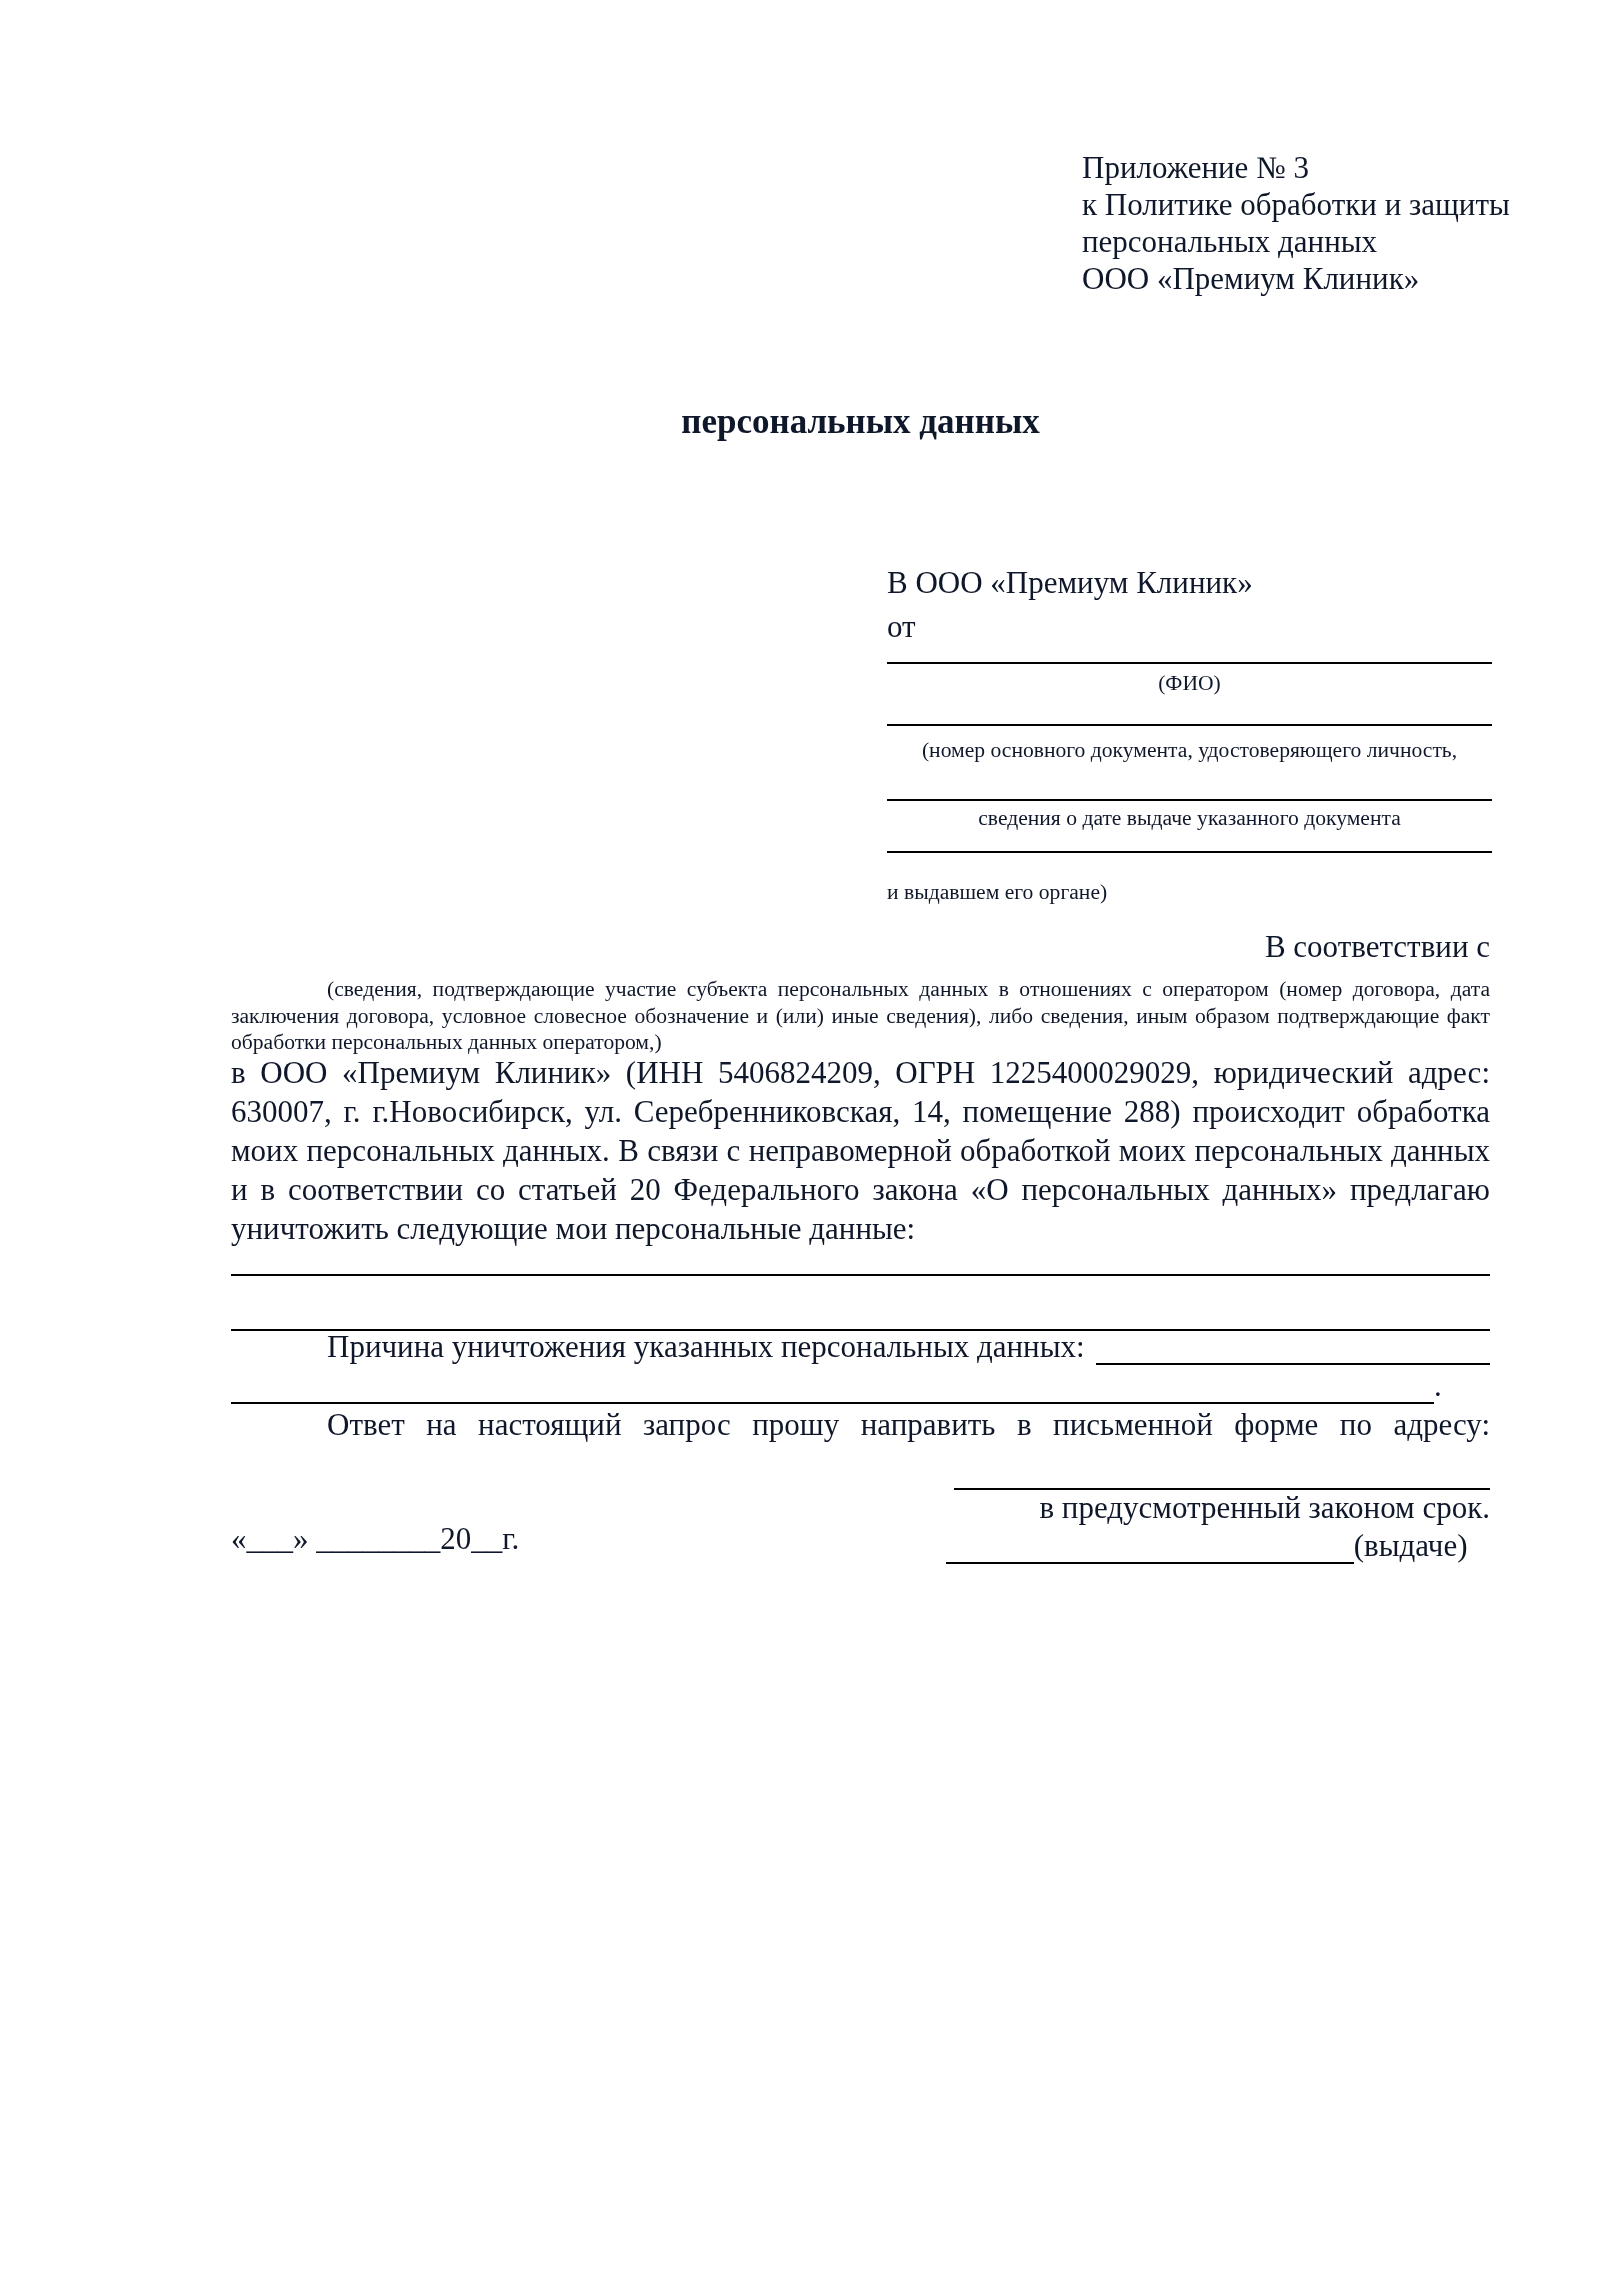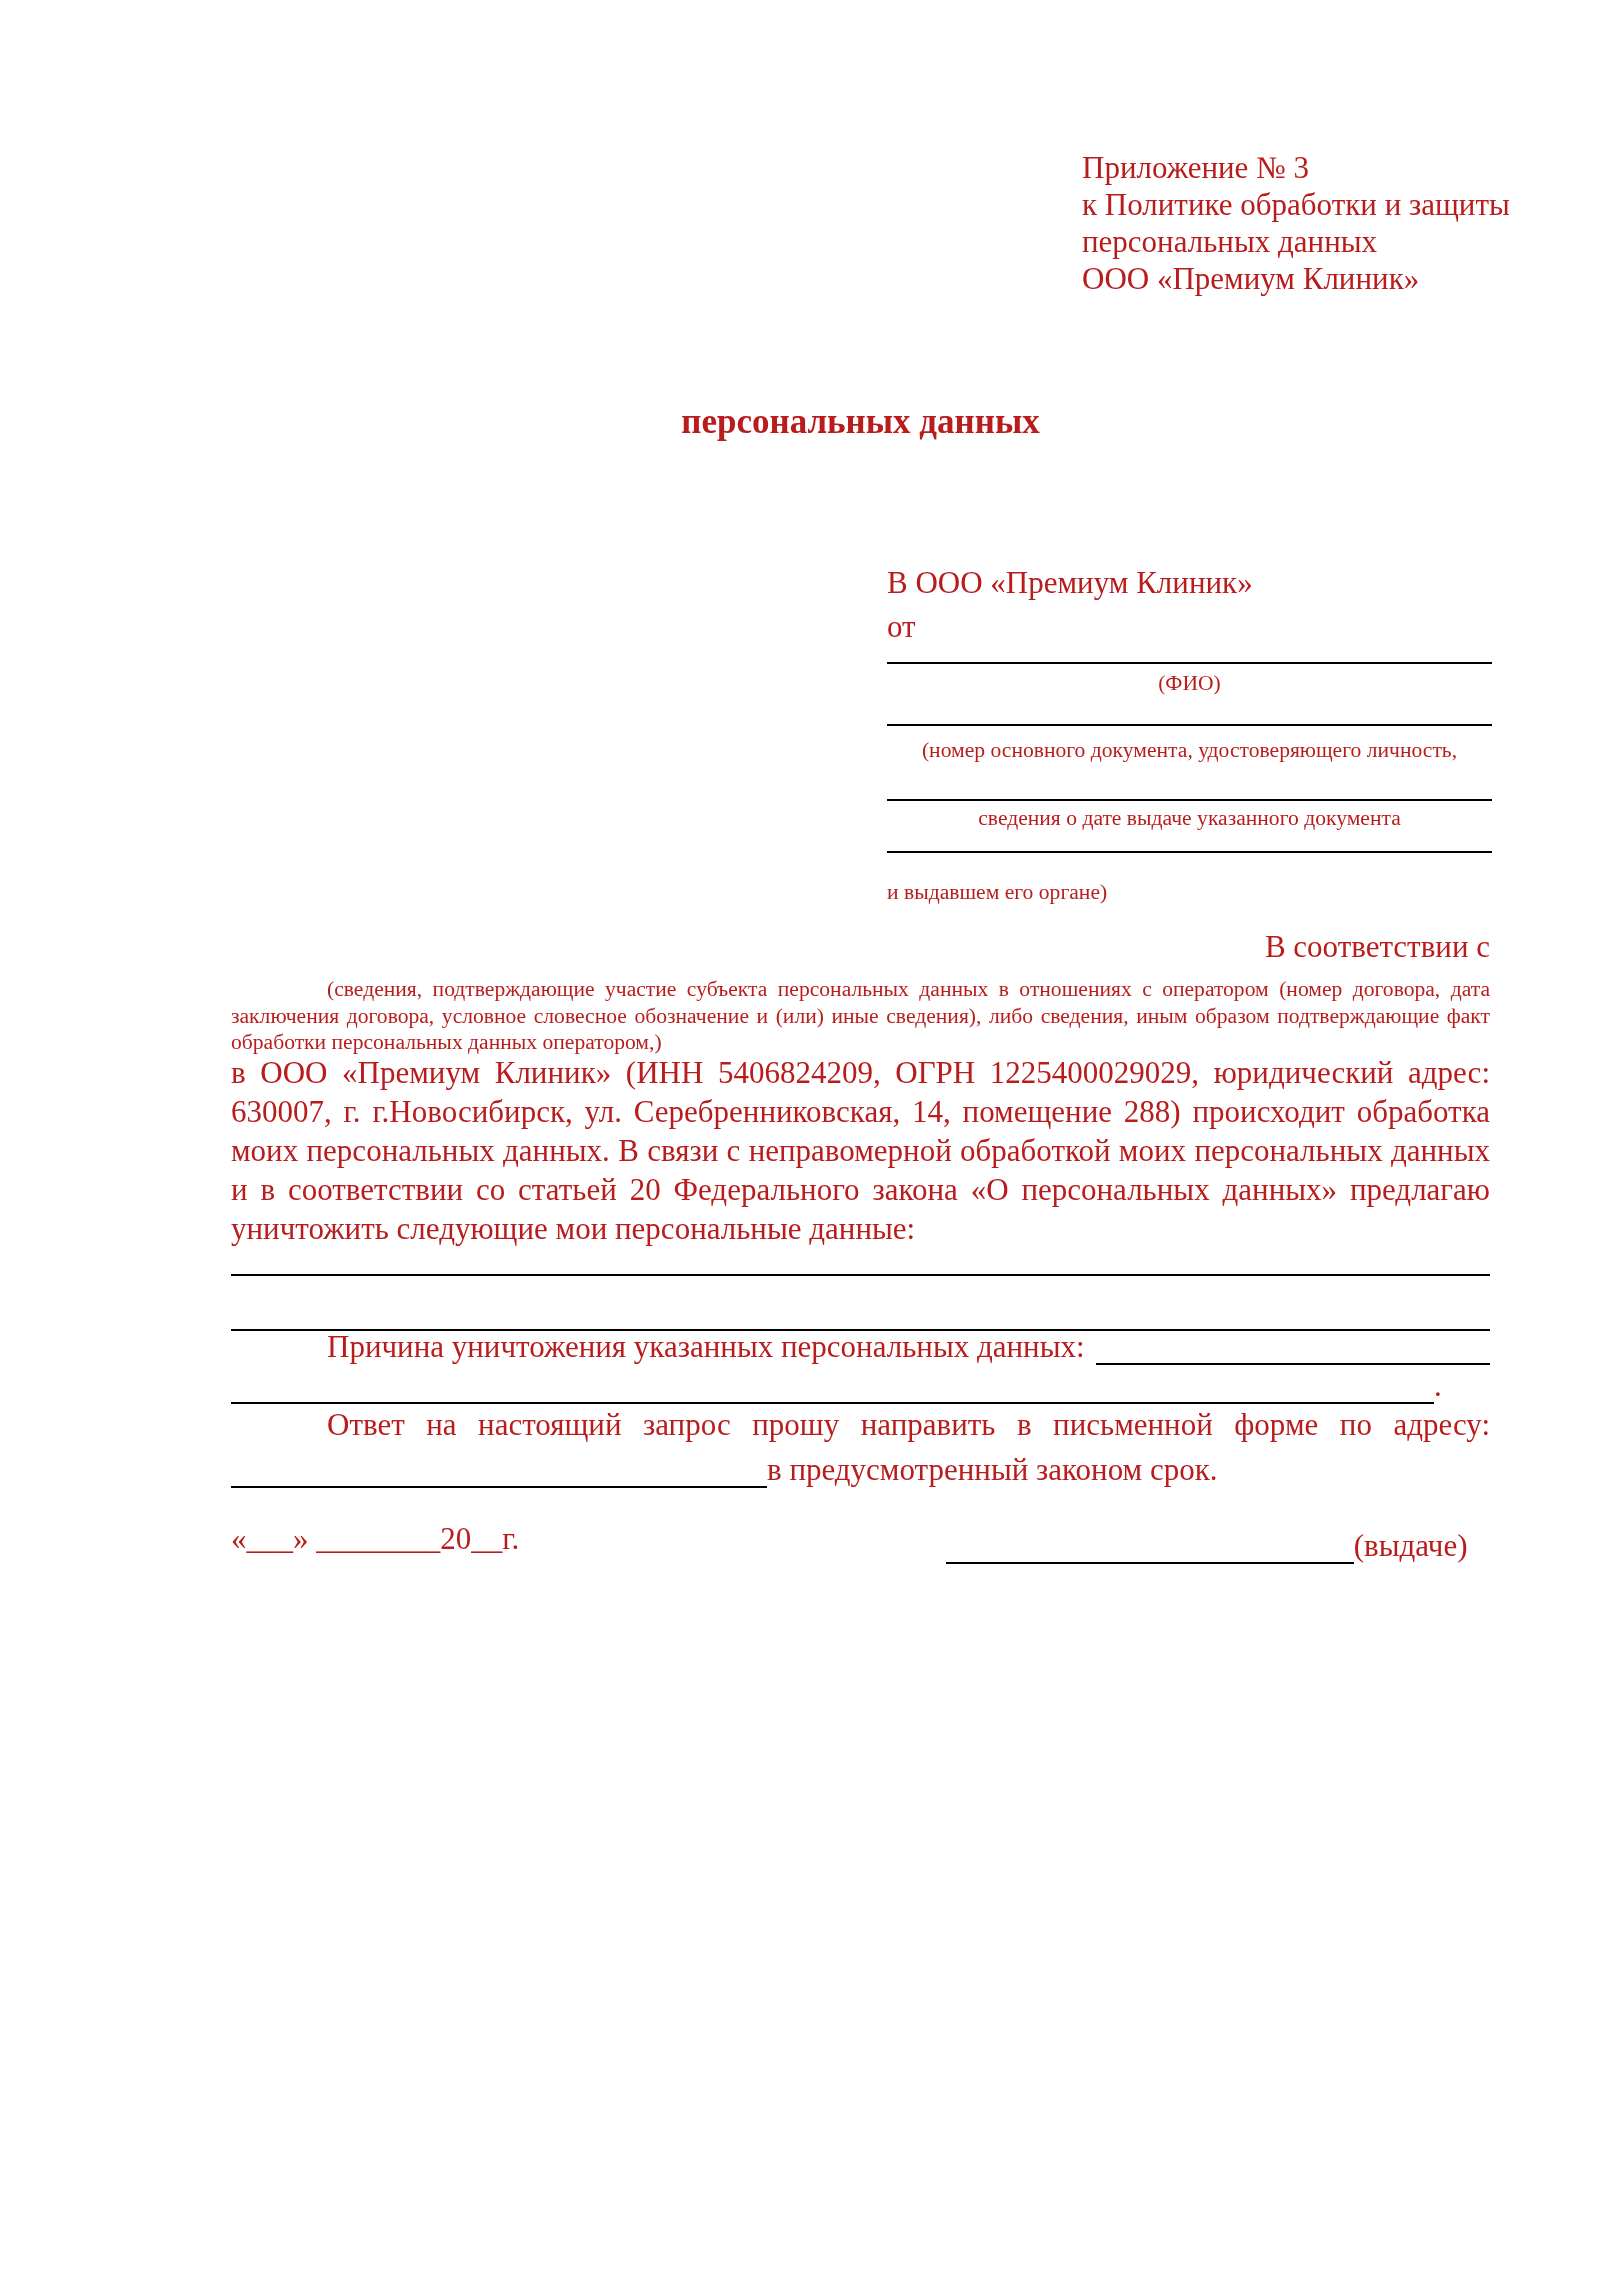--- a/index.html
+++ b/index.html
@@ -1,19 +1,19 @@
 <!DOCTYPE html>
 <html lang="ru"><head>
 <meta charset="utf-8">
 <style>
   html,body{margin:0;padding:0;background:#ffffff;}
   .page{
     position:relative;
     width:1621px;height:2294px;
-    background:#ffffff;color:#b91c1c;
+    background:#ffffff;color:#0f172a;
     font-family:"Liberation Serif", serif;
     overflow:hidden;
   }
   
   .header-note{
     position:absolute;left:1082px;top:149px;width:451px;
     font-size:31px;line-height:37px;text-align:left;
   }
   
   .doc-title{
@@ -48,21 +48,21 @@
   .rule2{top:1292px;height:39px;}
   .reason-row{top:1325px;height:40px;font-size:31px;}
   .reason-row .fill-line{margin-left:11.8px;}
   .rule3-row{top:1366px;height:38px;font-size:31px;}
   .rule3-line{width:1203px;border-bottom:2.9px solid #000;height:100%;}
   .answer-line{
     top:1407px;height:44px;font-size:31px;text-align:justify;
     text-indent:96px;overflow:hidden;
   }
   .answer-line::after{content:"";display:inline-block;width:100%;}
-  .address-row{top:1453px;height:35px;font-size:31px;}
+  .address-row{top:1453px;height:35px;font-size:31px;flex-direction:column;}
   .address-fill{width:536px;border-bottom:2.9px solid #000;height:100%;flex:0 0 auto;}
   .footer-row{top:1521px;height:43px;font-size:31px;display:flex;
     justify-content:space-between;}
   .sign-group{display:flex;align-items:flex-end;margin-right:22.5px;}
   .sign-fill{width:408px;border-bottom:2.9px solid #000;height:33px;}
 </style>
 </head>
 <body>
 
 <div class="page">

